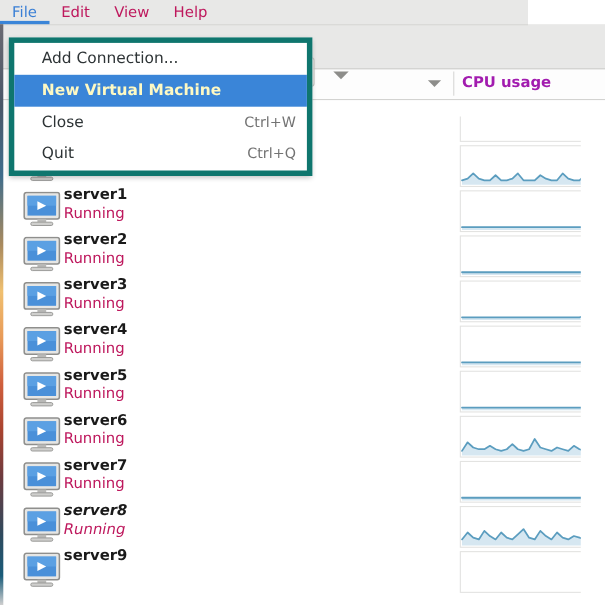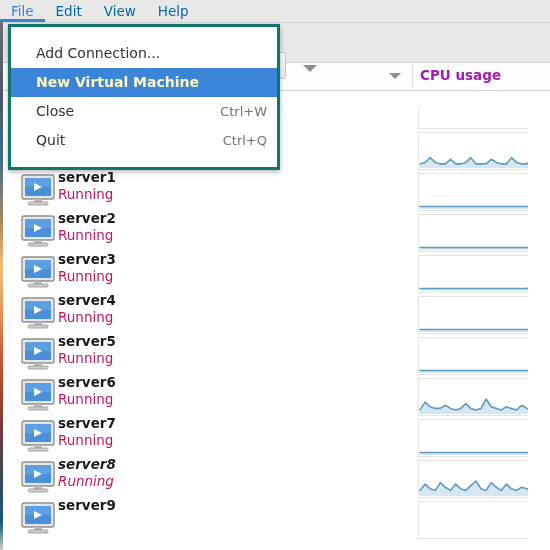--- a/index.html
+++ b/index.html
@@ -15,27 +15,27 @@
   .wallpaper-strip{
     position:absolute;left:0;top:22px;width:3px;height:528px;
     background:linear-gradient(to bottom,#6b6b73 0%,#4a5668 14%,#3f6d8c 26%,
       #a98a5e 38%,#f0c070 46%,#e89a58 54%,#cf5f3d 62%,#a8432f 70%,
       #6d3b3f 78%,#2e4a5e 88%,#1a5c7a 95%,#cfcfcf 100%);
     z-index:60;
   }
 
   
   .menubar{
-    position:absolute;left:0;top:0;width:550px;height:22px;
+    position:absolute;left:0;top:0;width:480px;height:22px;
     background:#e8e8e7;border-bottom:1px solid #d6d6d4;
     display:flex;align-items:center;z-index:40;
   }
   .menu-item{
     position:relative;height:22px;line-height:22px;
-    padding:0 11px;font-size:13.5px;color:#0369a1;cursor:default;
+    padding:0 11px;font-size:13.5px;color:#be185d;cursor:default;
   }
   .menu-item.active{color:#3a7fd5;}
   .menu-item.active::after{
     content:"";position:absolute;left:0;bottom:0;width:100%;height:3px;
     background:#3a85d8;
   }
 
   
   .toolbar{
     position:absolute;left:0;top:22px;width:550px;height:40px;
@@ -85,24 +85,24 @@
     font-size:13.5px;color:#be185d;white-space:nowrap;
   }
   .vm-graph{
     position:absolute;left:415px;top:2px;width:126px;height:38px;
     background:#ffffff;border:1px solid #e3e3e1;box-sizing:border-box;
   }
   .vm-graph svg{display:block;width:124px;height:36px;}
 
   
   .dropdown{
-    position:absolute;left:8px;top:24px;width:266px;
-    background:#ffffff;border:3px solid #0f766e;
+    position:absolute;left:8px;top:34px;width:266px;
+    background:#ffffff;border:5px solid #0f766e;
     box-shadow:0 2px 5px rgba(0,0,0,0.28);
-    z-index:80;padding:12px 0;
+    z-index:80;padding:0 0;
   }
   .dd-item{
     position:relative;height:29px;line-height:29px;
     padding-left:25px;font-size:14px;color:#2e3436;cursor:default;
     white-space:nowrap;
   }
   .dd-item.selected{background:#3a85d8;color:#fef9c3;font-weight:bold;}
   .dd-accel{
     position:absolute;right:10px;top:0;height:29px;line-height:29px;
     font-size:13px;color:#737373;

